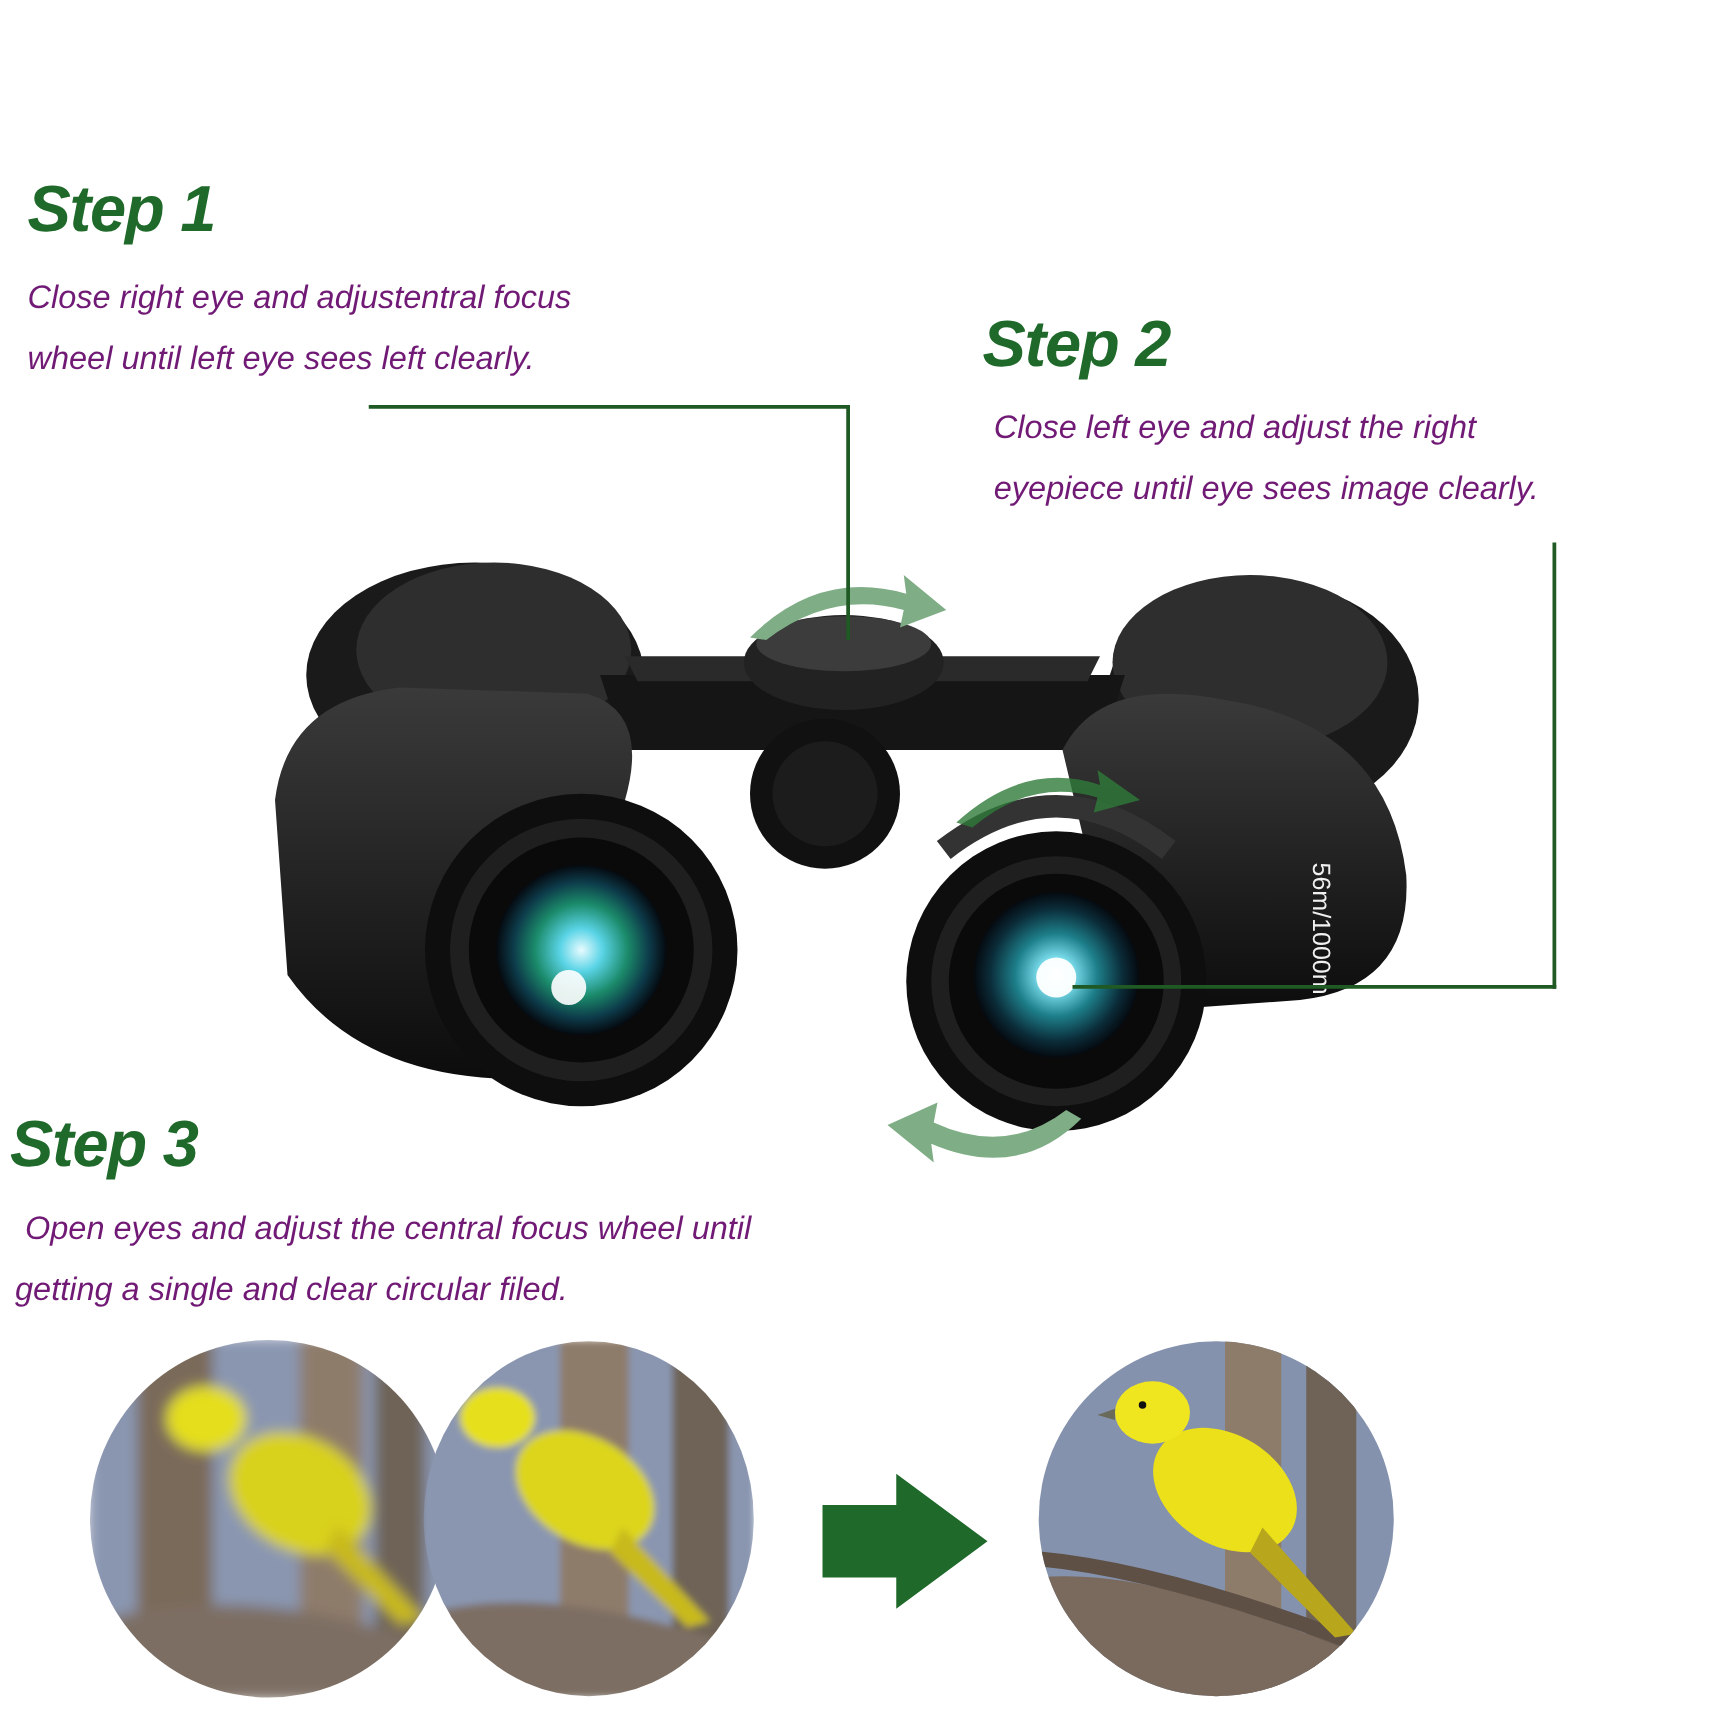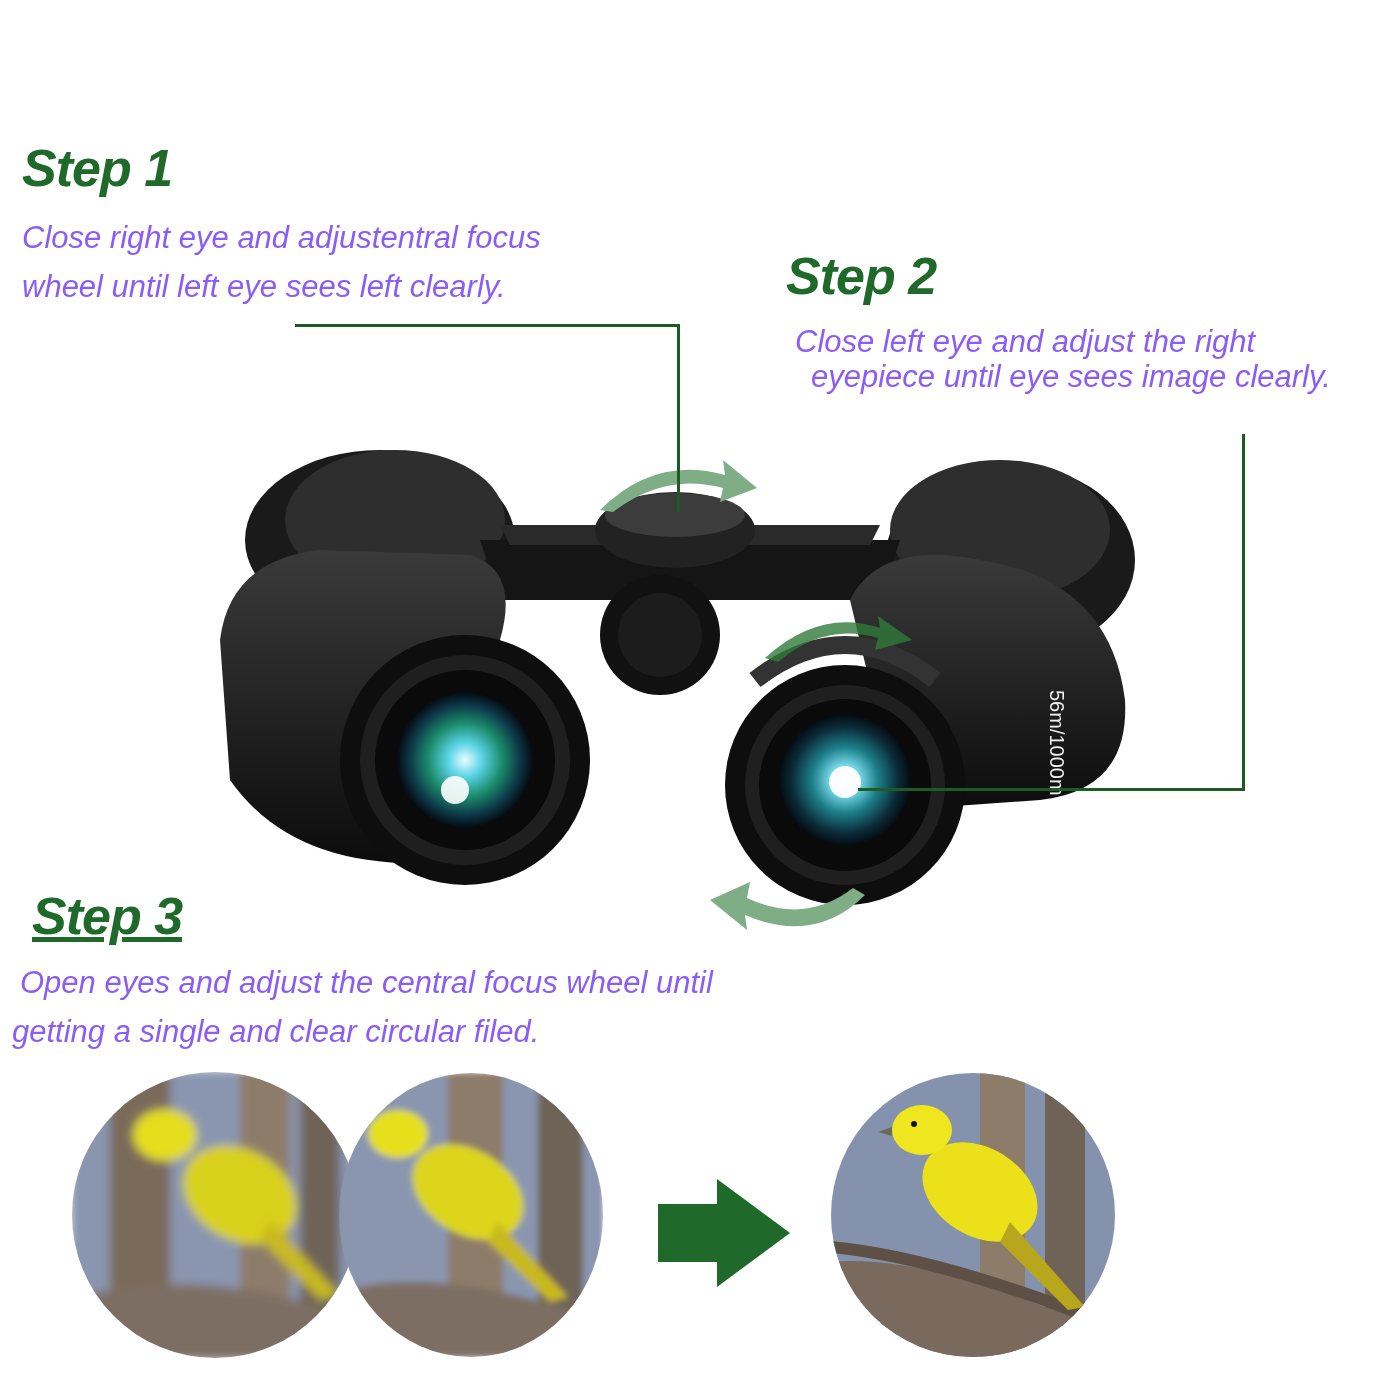--- a/index.html
+++ b/index.html
@@ -1,33 +1,33 @@
 <!DOCTYPE html>
 <html><head>
 <meta charset="utf-8">
 <style>
   html, body { margin: 0; padding: 0; background: #ffffff; }
   body { width: 1386px; height: 1386px; position: relative; overflow: hidden; font-family: "Liberation Sans", sans-serif; }
   .step-title { position: absolute; font-family: "Liberation Sans", sans-serif; font-weight: bold; font-style: italic; color: #1f6a2a; font-size: 52px; letter-spacing: -1px; line-height: 1; }
-  .step-desc { position: absolute; font-family: "Liberation Sans", sans-serif; font-style: italic; color: #8b5cf6; font-size: 31px; line-height: 49px; white-space: nowrap; }
+  .step-desc { position: absolute; font-family: "Liberation Sans", sans-serif; font-style: italic; color: #701a75; font-size: 26px; line-height: 49px; white-space: nowrap; }
   .leader { position: absolute; background: #1f5a24; }
   svg { position: absolute; }
 </style>
 </head>
 <body>
 
 <div class="step-title" style="left:22px; top:142px;">Step 1</div>
 <div class="step-desc" style="left:22px; top:213px;">Close right eye and adjustentral focus</div>
 <div class="step-desc" style="left:22px; top:262px;">wheel until left eye sees left clearly.</div>
 
 <div class="step-title" style="left:786px; top:250px;">Step 2</div>
 <div class="step-desc" style="left:795px; top:317px;text-align:right;">Close left eye and adjust the right</div>
-<div class="step-desc" style="left:795px; top:352px;margin-left:16px;">eyepiece until eye sees image clearly.</div>
+<div class="step-desc" style="left:795px; top:366px;">eyepiece until eye sees image clearly.</div>
 
-<div class="step-title" style="left:32px; top:890px;text-decoration:underline;">Step 3</div>
+<div class="step-title" style="left:8px; top:890px;">Step 3</div>
 <div class="step-desc" style="left:20px; top:958px;text-align:right;">Open eyes and adjust the central focus wheel until</div>
 <div class="step-desc" style="left:12px; top:1007px;">getting a single and clear circular filed.</div>
 
 <svg style="left:190px; top:430px;" width="960" height="480" viewBox="190 430 960 480">
   <defs>
     <radialGradient id="lensL" cx="50%" cy="50%" r="50%">
       <stop offset="0%" stop-color="#e8fbff"></stop>
       <stop offset="25%" stop-color="#5ad4e6"></stop>
       <stop offset="55%" stop-color="#1b8a6a"></stop>
       <stop offset="80%" stop-color="#0d3b4a"></stop>

